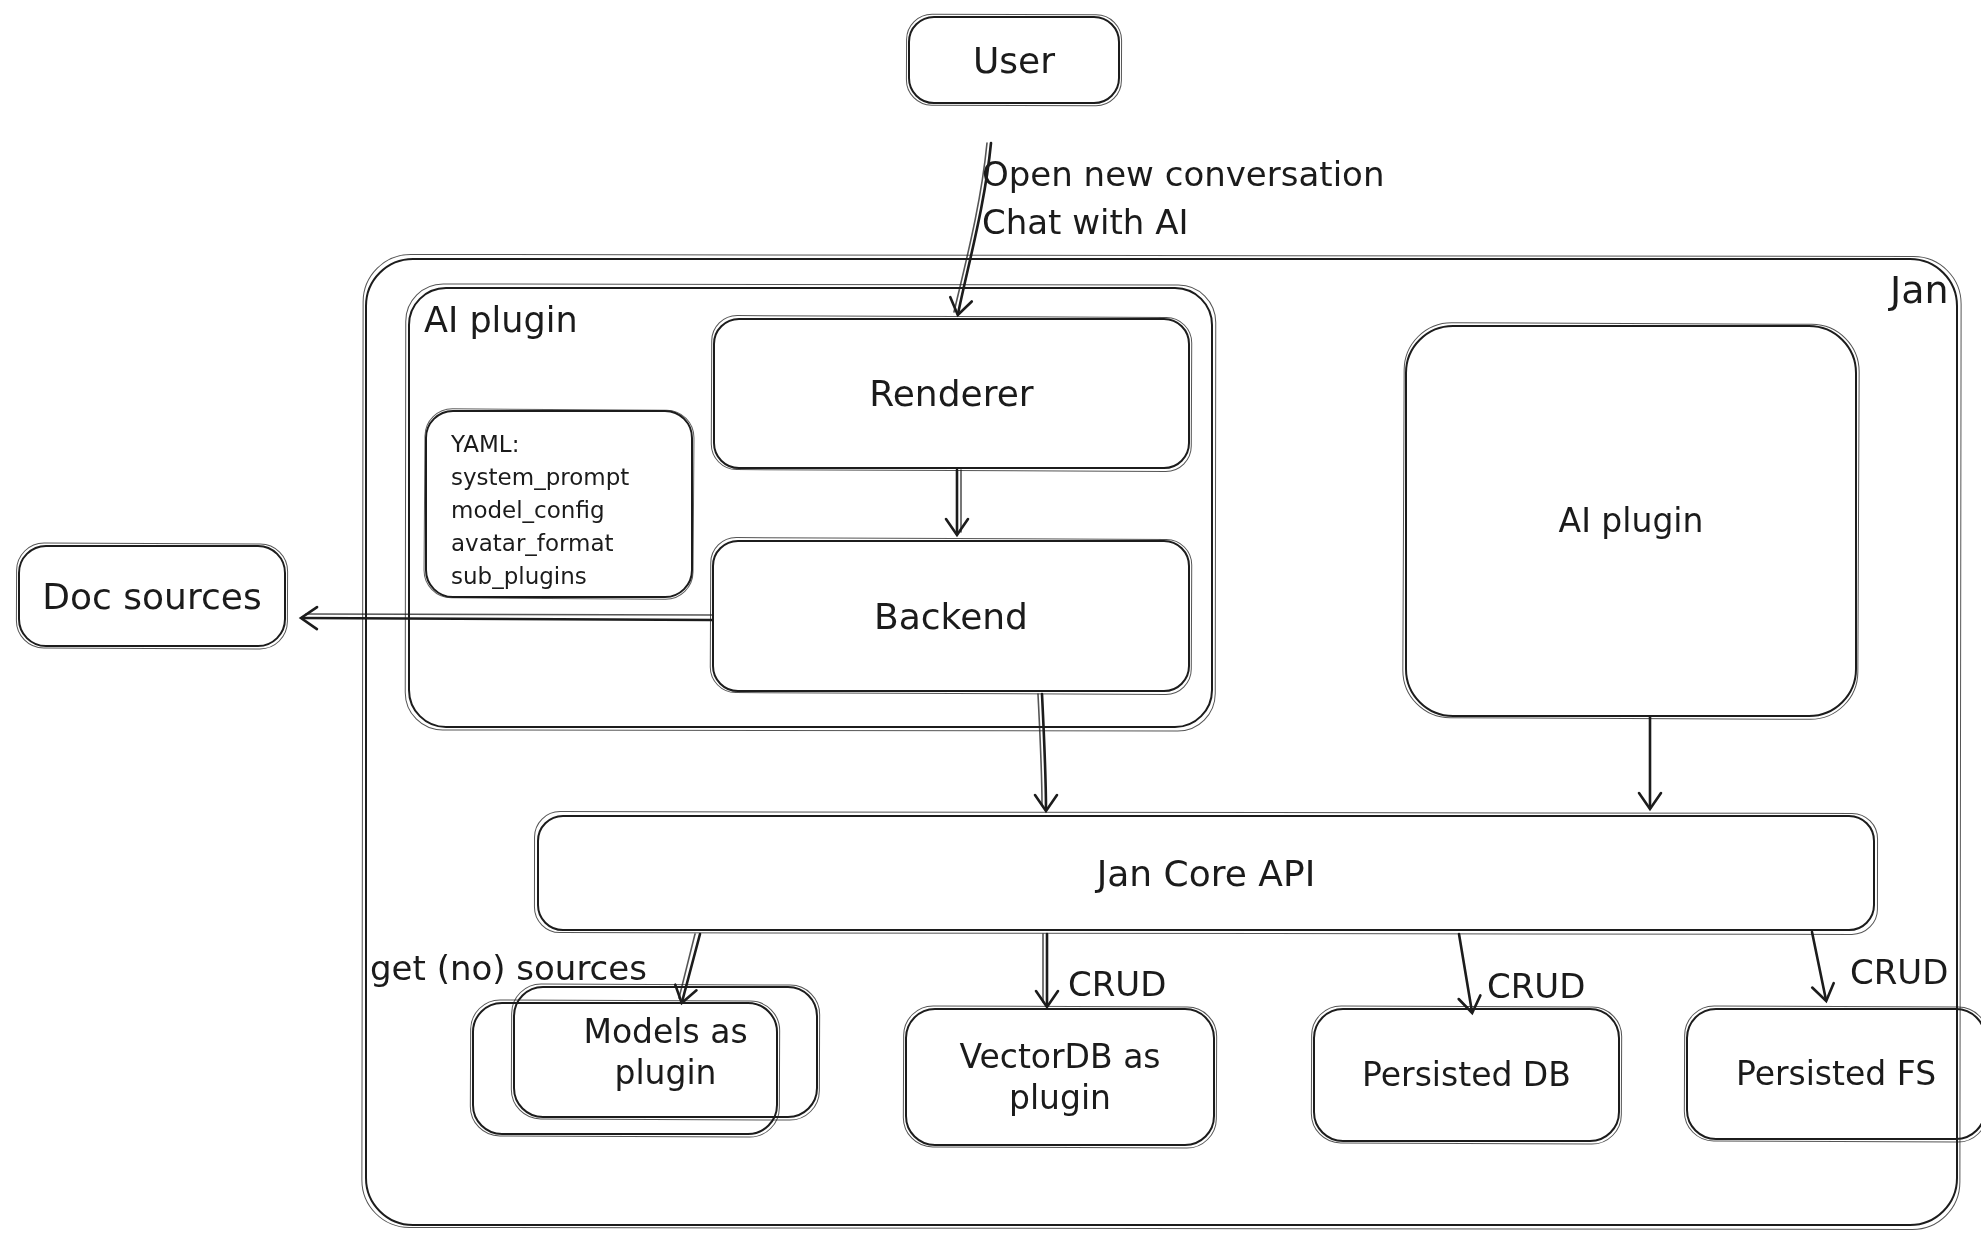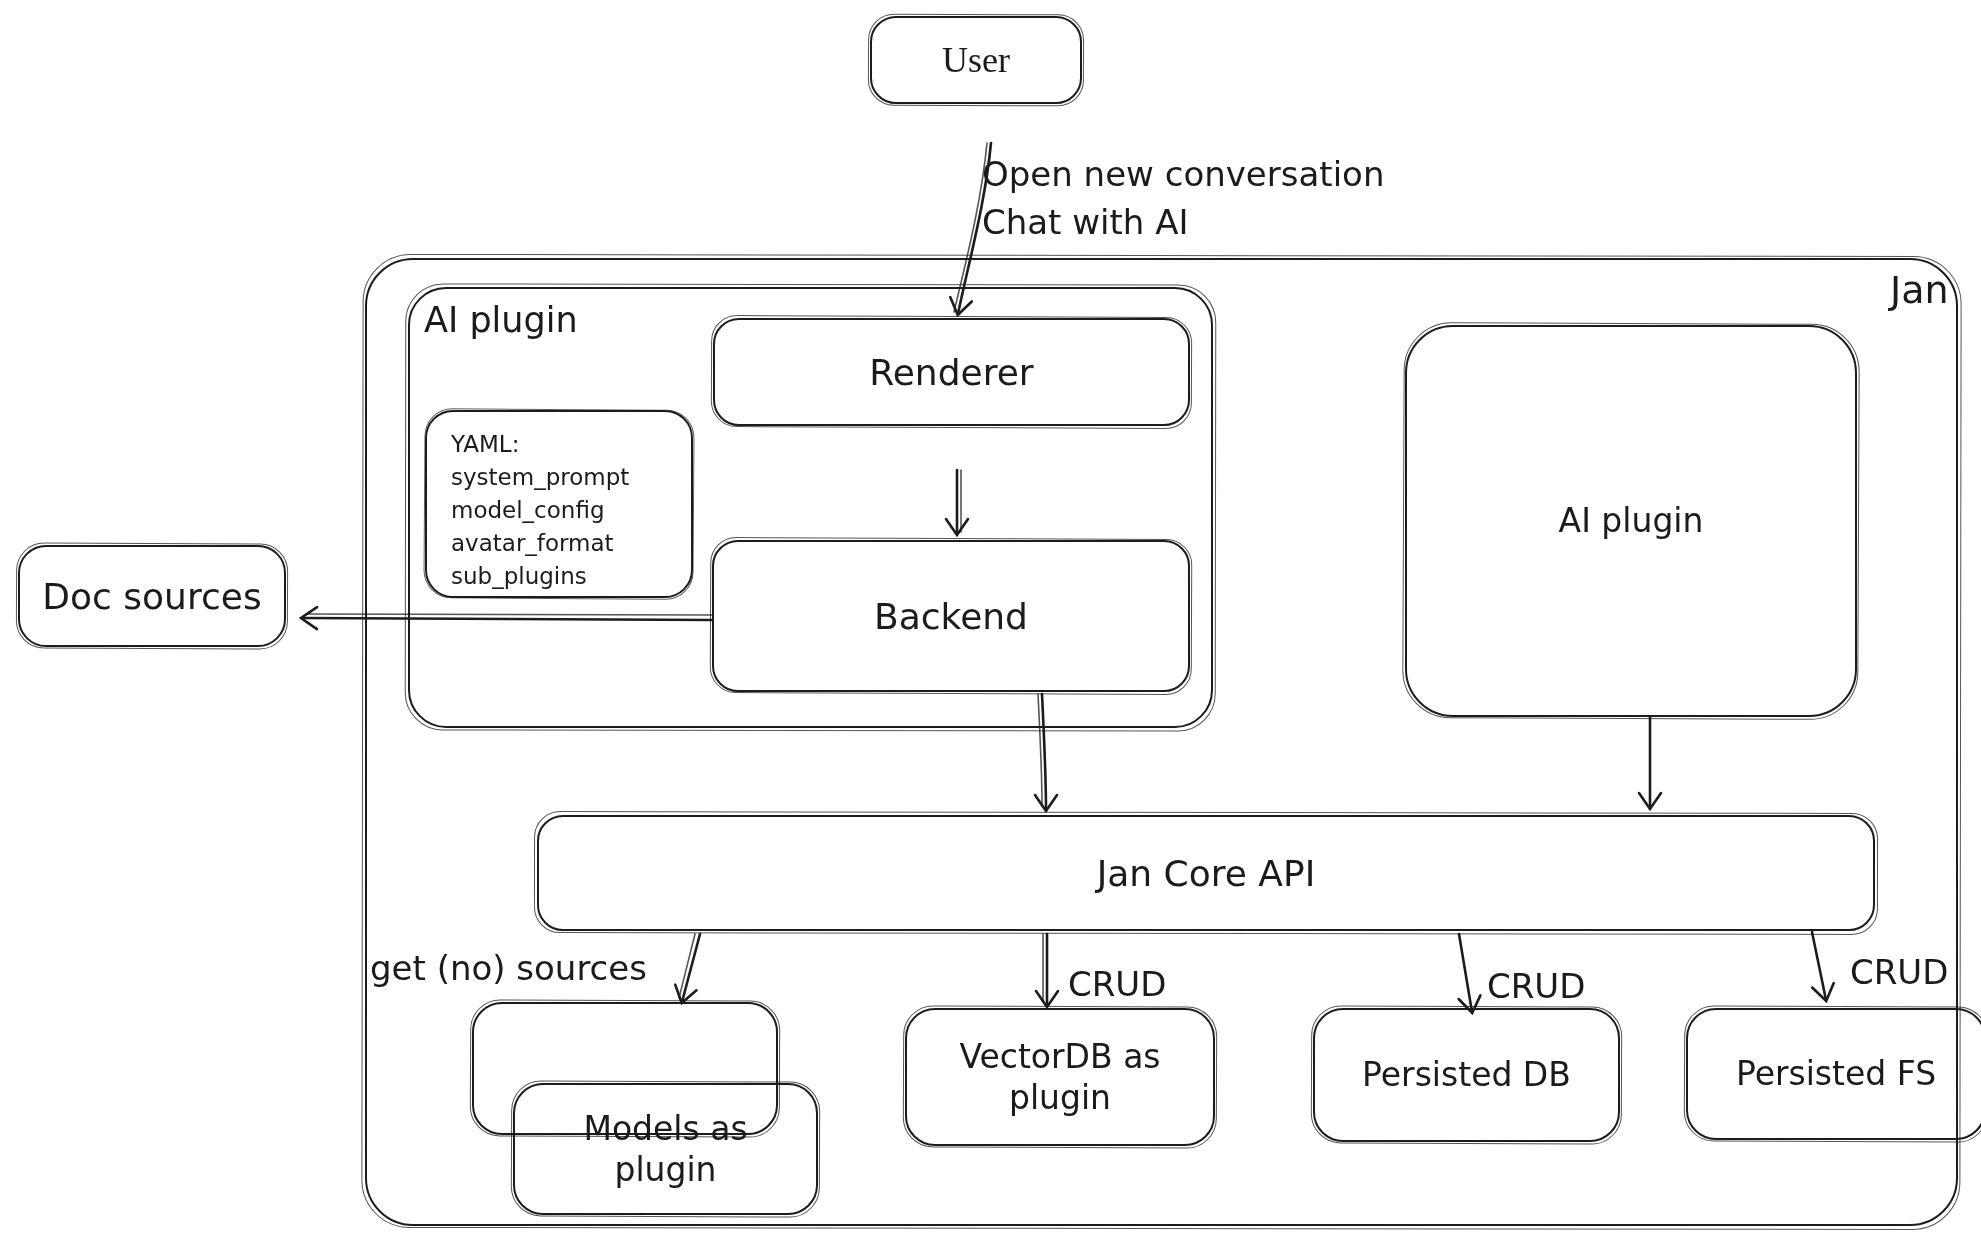--- a/index.html
+++ b/index.html
@@ -77,25 +77,25 @@
 <body>
 
 <div class="canvas">
 
   <div class="node node--big" style="left:365px; top:258px; width:1593px; height:968px; border-radius:48px;"></div>
   <div class="group-title" style="left:1862px; top:268px; font-size:38px;margin-left:28px;">Jan</div>
 
   <div class="node node--big" style="left:408px; top:287px; width:805px; height:441px; border-radius:38px;"></div>
   <div class="group-title" style="left:424px; top:300px;">AI plugin</div>
 
-  <div class="node" style="left:870px; top:16px; width:212px; height:88px; border-radius:26px;font-family:Liberation Serif, serif;">
+  <div class="node" style="left:908px; top:16px; width:212px; height:88px; border-radius:26px;">
     <span class="node-label">User</span>
   </div>
 
-  <div class="node" style="left:713px; top:318px; width:477px; height:108px; border-radius:26px;">
+  <div class="node" style="left:713px; top:318px; width:477px; height:151px; border-radius:26px;">
     <span class="node-label">Renderer</span>
   </div>
 
   <div class="node" style="left:712px; top:540px; width:478px; height:152px; border-radius:26px;">
     <span class="node-label">Backend</span>
   </div>
 
   <div class="yaml-note" style="left:425px; top:410px; width:268px; height:188px;">
     <div class="yaml-line">YAML:</div>
     <div class="yaml-line">system_prompt</div>
@@ -110,21 +110,21 @@
 
   <div class="node" style="left:1405px; top:325px; width:452px; height:392px; border-radius:48px;">
     <span class="node-label node-label--sm">AI plugin</span>
   </div>
 
   <div class="node node--big" style="left:537px; top:815px; width:1338px; height:116px; border-radius:26px;">
     <span class="node-label">Jan Core API</span>
   </div>
 
   <div class="node" style="left:472px; top:1002px; width:306px; height:133px; border-radius:30px;"></div>
-  <div class="node" style="left:513px; top:1083px; width:305px; height:132px; border-radius:30px;">
+  <div class="node" style="left:513px; top:986px; width:305px; height:132px; border-radius:30px;">
     <span class="node-label node-label--sm" style="max-width:250px;">Models as plugin</span>
   </div>
 
   <div class="node" style="left:905px; top:1008px; width:310px; height:138px; border-radius:30px;">
     <span class="node-label node-label--sm" style="max-width:250px;">VectorDB as plugin</span>
   </div>
 
   <div class="node" style="left:1313px; top:1008px; width:307px; height:134px; border-radius:30px;">
     <span class="node-label node-label--sm">Persisted DB</span>
   </div>

